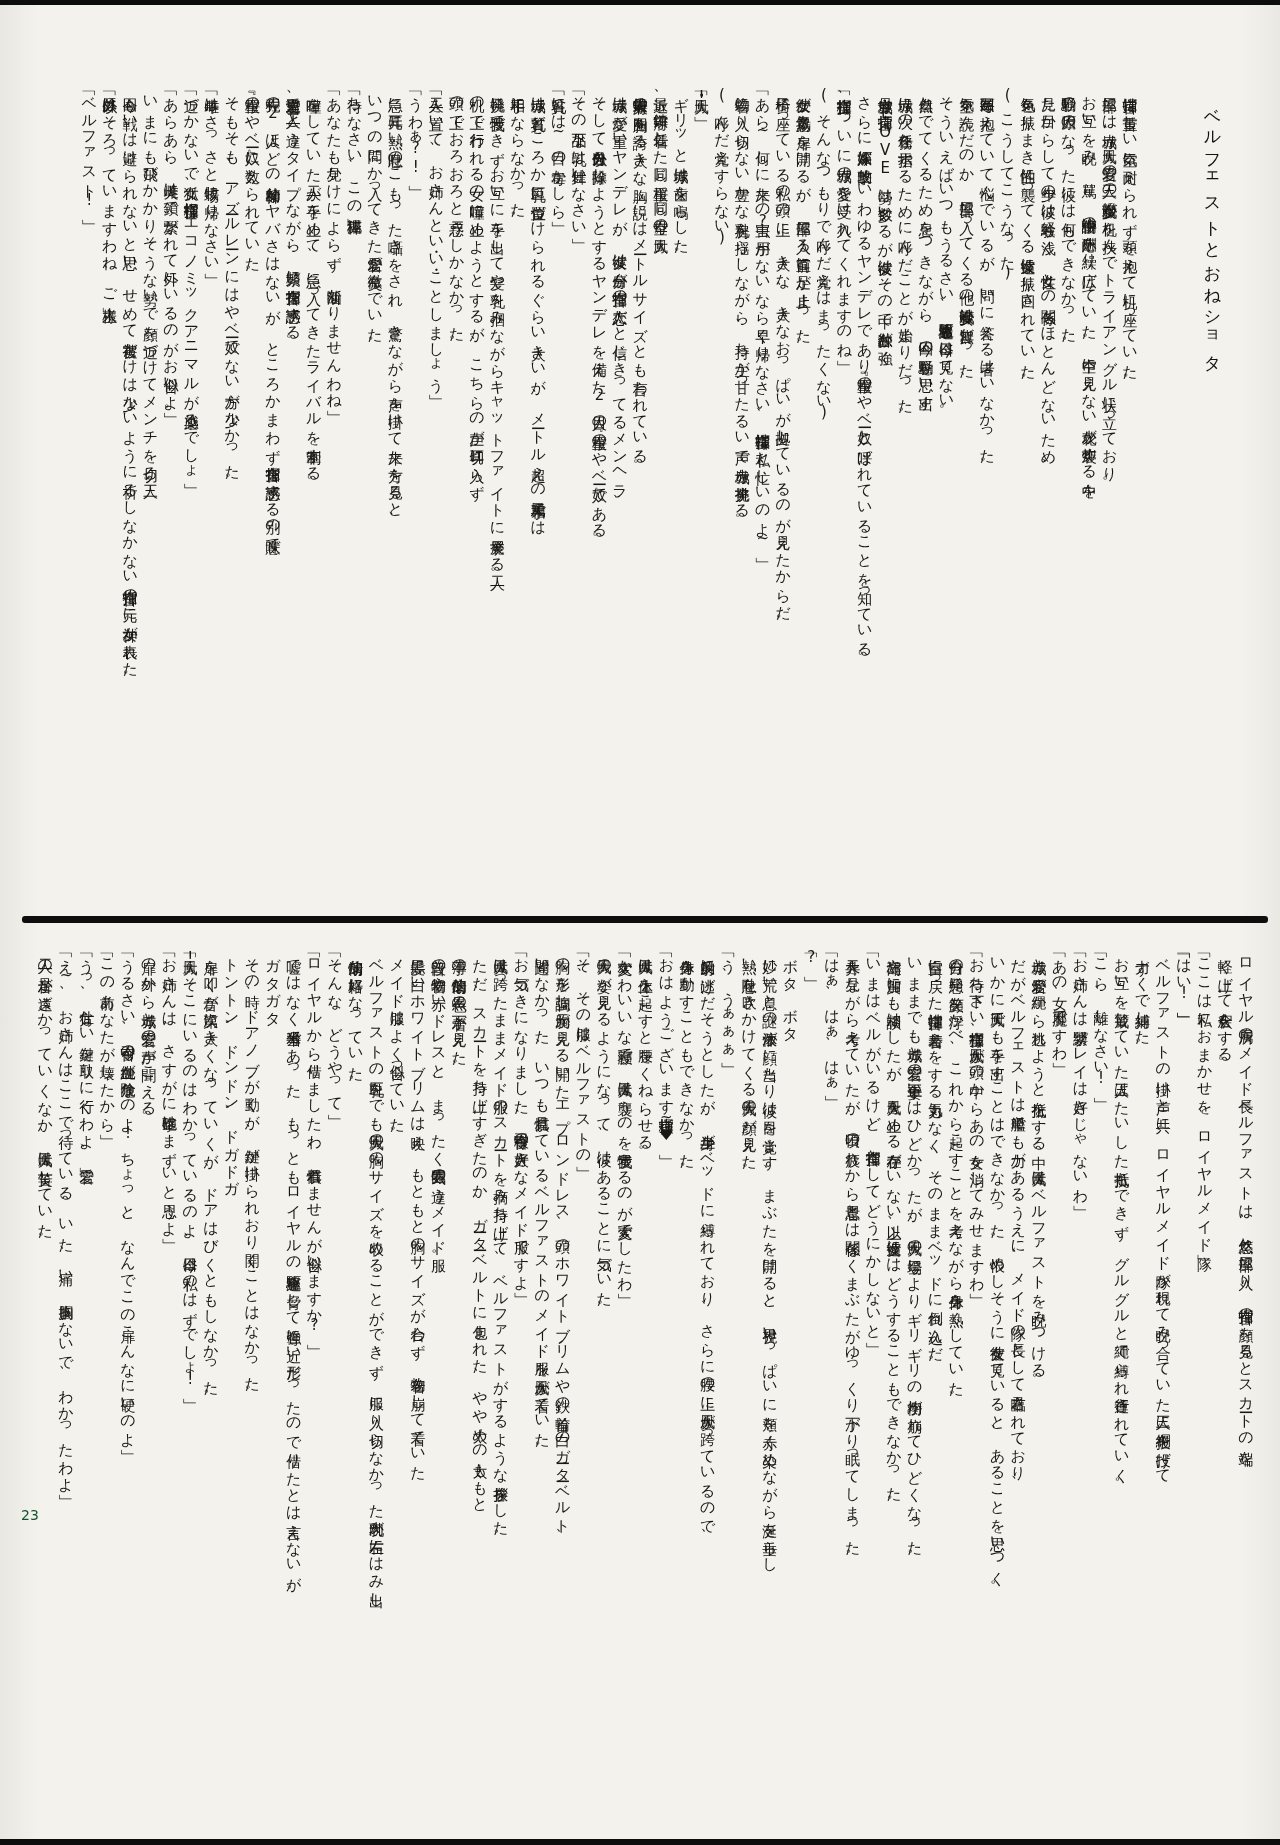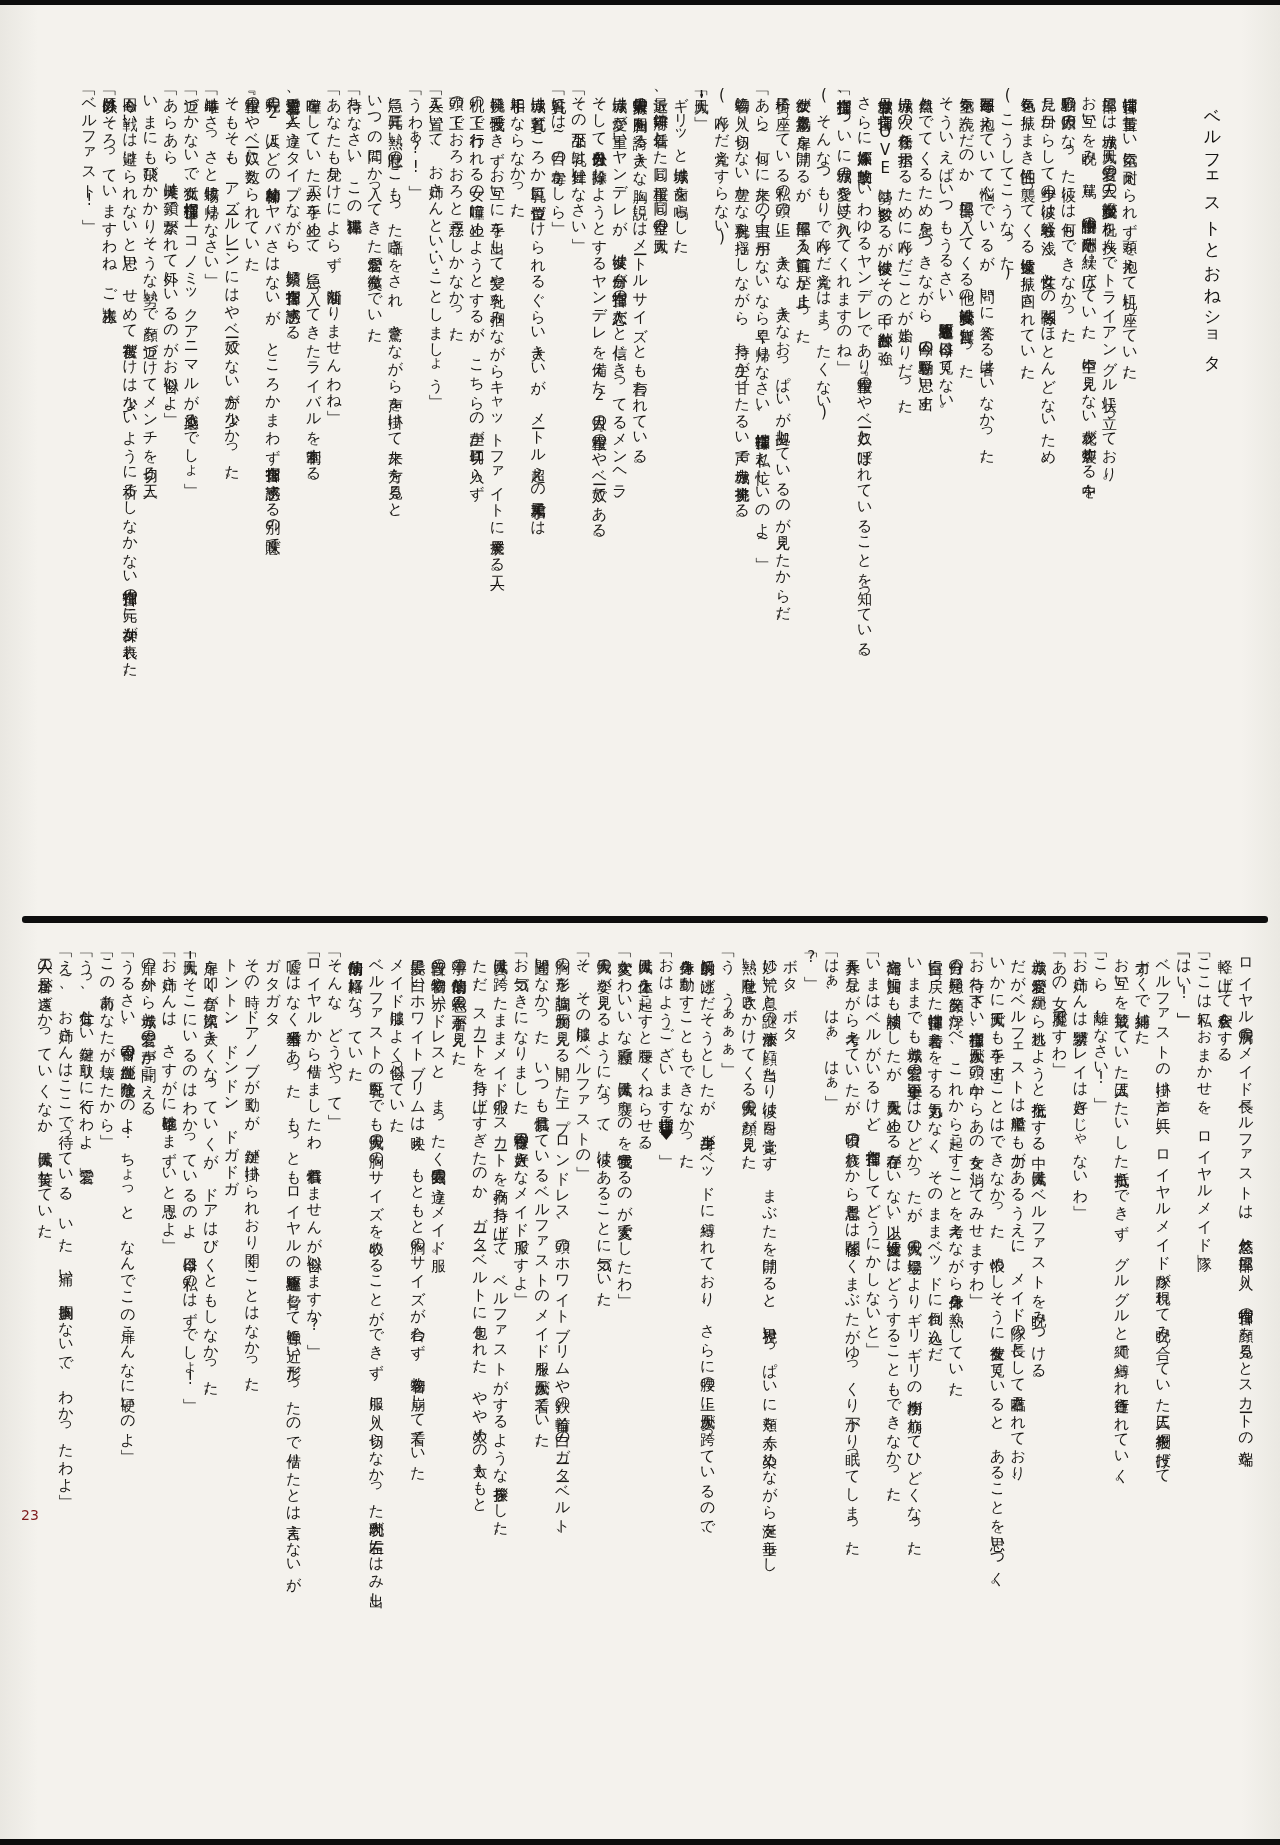--- a/index.html
+++ b/index.html
@@ -61,21 +61,21 @@
   #part2-block {
     top: 948px;
     right: 24px;
   }
   #part2-block p { line-height: 20.7px; }
   #page-number {
     position: absolute;
     left: 21px;
     top: 1507px;
     font-size: 14px;
-    color: #7f1d1d;
+    color: #14532d;
   }
 </style>
 </head>
 <body>
 
 <div id="edge-top" class="scan-edge"></div>
 
 <div id="page-title" class="vtext">ベルフェストとおねショタ</div>
 
 <div id="part1-block" class="vtext text-block">

